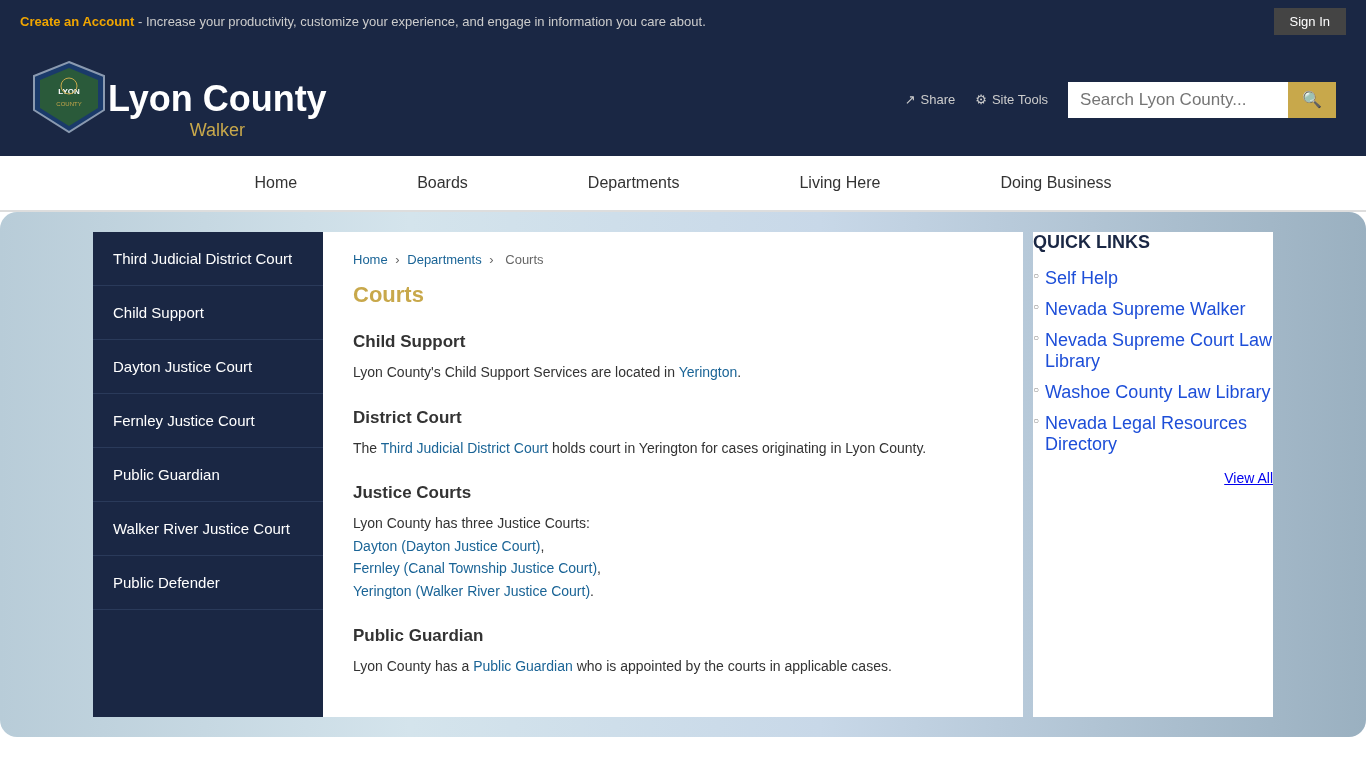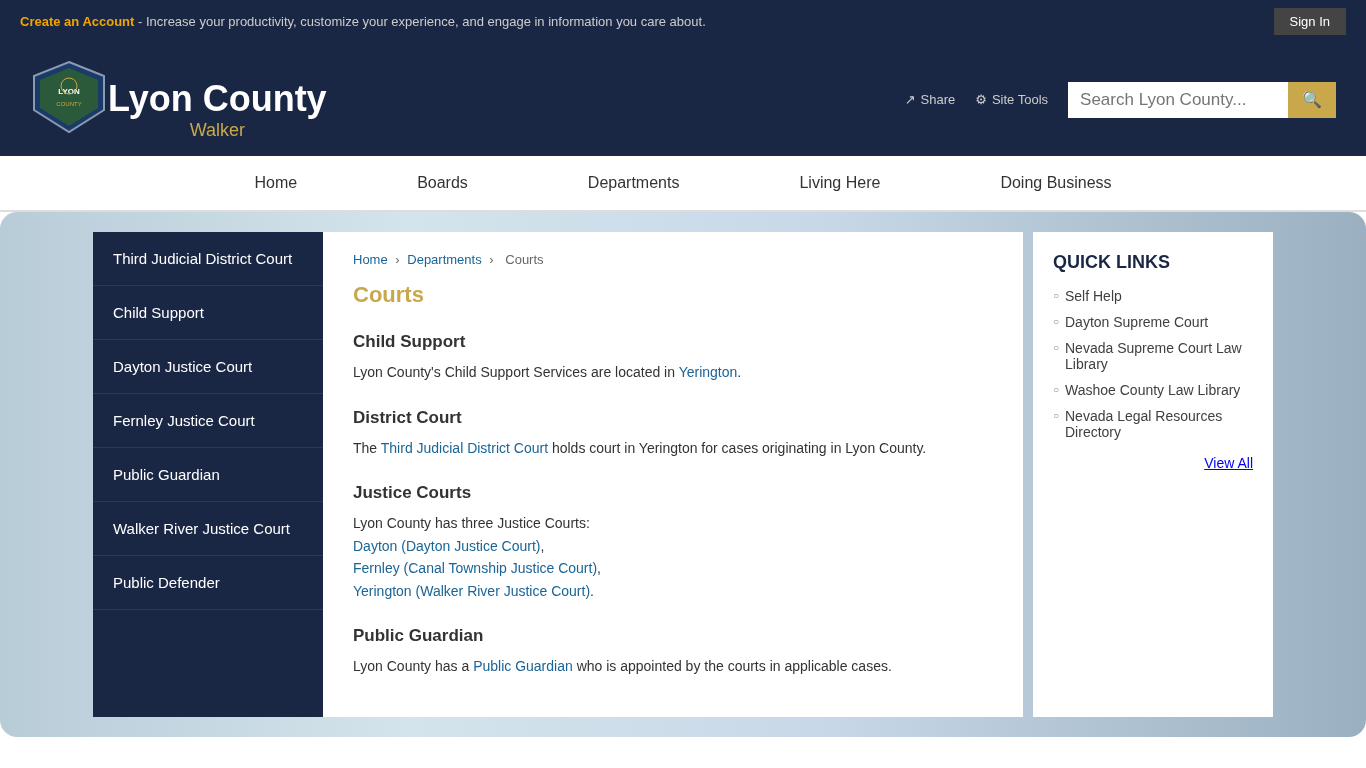--- a/index.html
+++ b/index.html
@@ -145,21 +145,20 @@
       margin-bottom: 20px;
       line-height: 1.6;
     }
     .section-body a { color: #1a6496; text-decoration: none; }
 
     
     .quick-links {
       background: #fff;
       width: 240px;
       min-width: 240px;
-      padding: 20px;
       margin-left: 10px;
     }
     .quick-links-title {
       font-size: 18px;
       font-weight: bold;
       color: #1a2744;
       margin-bottom: 15px;
       text-transform: uppercase;
     }
     .quick-links ul {
@@ -173,23 +172,23 @@
     }
     .quick-links ul li::before {
       content: '○';
       position: absolute;
       left: 0;
       color: #888;
       font-size: 10px;
       top: 2px;
     }
     .quick-links ul li a {
-      color: #404040;
+      color: #1d4ed8;
       text-decoration: none;
-      font-size: 14px;
+      font-size: 18px;
     }
     .view-all {
       text-align: right;
       margin-top: 15px;
       font-size: 14px;
       color: #666;
     }
 
     
     .shield-logo {
@@ -301,21 +300,21 @@
       <div class="section-body">
         <div class="section-title">Public Guardian</div>
         <span>Lyon County has a </span><a href="#">Public Guardian</a><span> who is appointed by the courts in applicable cases.</span>
       </div>
     </main>
 
     <aside class="quick-links">
       <div class="quick-links-title">QUICK LINKS</div>
       <ul>
         <li><a href="#">Self Help</a></li>
-        <li><a href="#">Dayton Supreme Court</a></li>
+        <li><a href="#">Nevada Supreme Walker</a></li>
         <li><a href="#">Nevada Supreme Court Law Library</a></li>
         <li><a href="#">Washoe County Law Library</a></li>
         <li><a href="#">Nevada Legal Resources Directory</a></li>
       </ul>
       <div class="view-all"><a href="#">View All</a></div>
     </aside>
 
   </div>
 </div>
 

